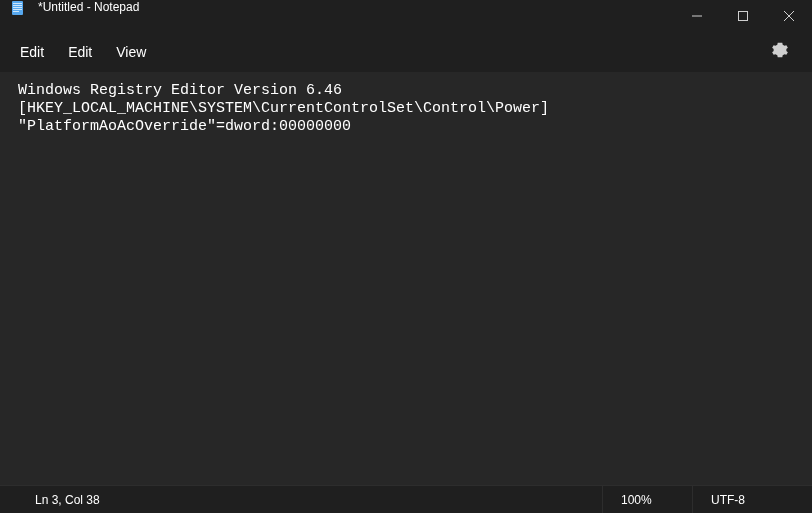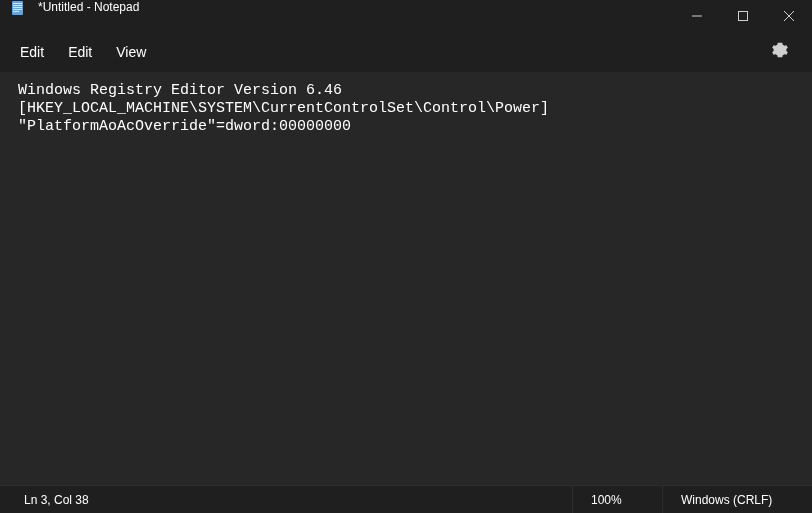--- a/index.html
+++ b/index.html
@@ -81,21 +81,21 @@
     color: #ffffff;
     border-top: 1px solid #2d2d2d;
   }
   .status-cell {
     padding: 0 18px;
     height: 100%;
     display: flex;
     align-items: center;
     border-left: 1px solid #2d2d2d;
   }
-  .status-cell.first { border-left: none; padding-left: 24px; }
+  .status-cell.first { border-left: none; padding-left: 35px; }
   .statusbar .flex { flex: 1; }
   .status-zoom { width: 90px; }
   .status-eol { width: 150px; }
   .status-enc { width: 120px; }
 </style>
 </head>
 <body>
 
 <div class="titlebar">
   <span class="app-icon">
@@ -144,14 +144,14 @@
 </div>
 
 <div class="editor">Windows Registry Editor Version 6.46
 [HKEY_LOCAL_MACHINE\SYSTEM\CurrentControlSet\Control\Power]
 "PlatformAoAcOverride"=dword:00000000</div>
 
 <div class="statusbar">
   <div class="status-cell first">Ln 3, Col 38</div>
   <div class="flex"></div>
   <div class="status-cell status-zoom">100%</div>
-  <div class="status-cell status-eol">Windows (CRLF)</div>
+  <div class="status-cell status-enc">UTF-8</div>
 </div>
 
 </body></html>

